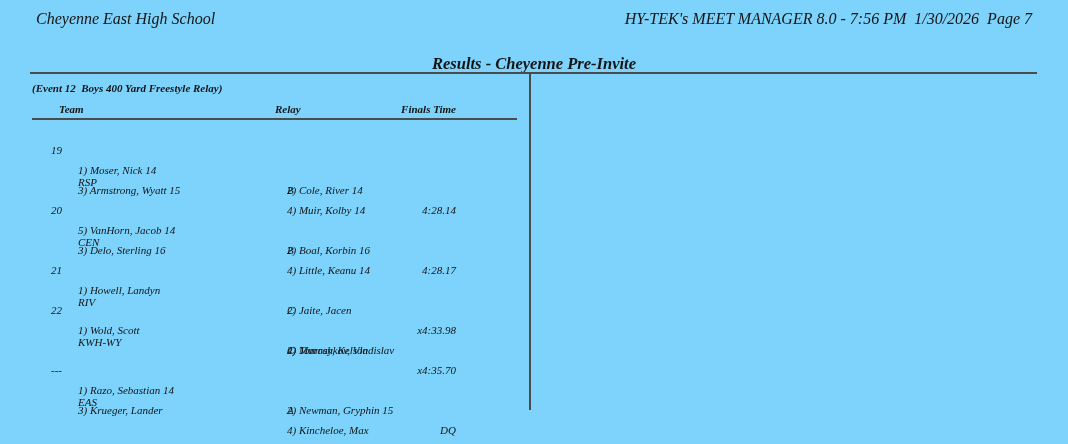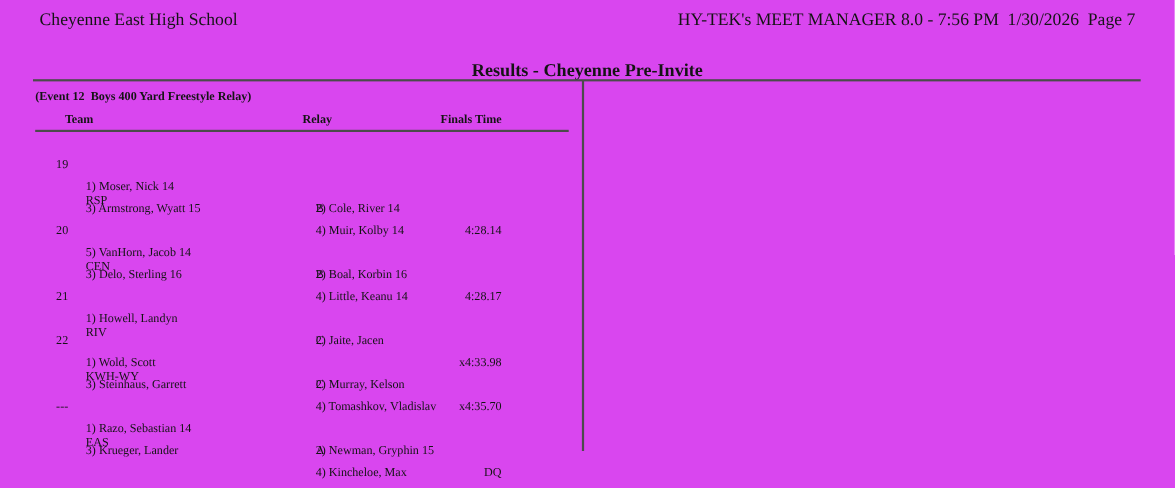--- a/index.html
+++ b/index.html
@@ -1,24 +1,25 @@
 <!DOCTYPE html>
 <html><head>
 <meta charset="utf-8">
 <style>
   * { margin: 0; padding: 0; box-sizing: border-box; }
   html, body { background: #ffffff; }
   .page {
     position: relative;
     width: 1068px;
     height: 444px;
-    background: #d946ef;
+    background: #7dd3fc;
     color: #141414;
     font-family: "Liberation Serif", "DejaVu Serif", serif;
     overflow: hidden;
+    font-style: italic;
   }
   .school {
     position: absolute; left: 36px; top: 10px;
     font-size: 16px; white-space: pre;
   }
   .generator {
     position: absolute; right: 36px; top: 10px;
     font-size: 16px; white-space: pre;
   }
   .meet-title {
@@ -135,21 +136,20 @@
         <span class="c-rank">22</span>
         <span class="c-team">KWH-WY</span>
         <span class="c-relay">C</span>
         <span class="c-time">x4:35.70</span>
       </div>
       <div class="line">
         <span class="c-sw1">1) Wold, Scott</span>
         <span class="c-sw2">2) Murray, Kelson</span>
       </div>
       <div class="line">
-        <span class="c-sw1">3) Steinhaus, Garrett</span>
         <span class="c-sw2">4) Tomashkov, Vladislav</span>
       </div>
     </div>
 
     <div class="result-block">
       <div class="line">
         <span class="c-rank">---</span>
         <span class="c-team">EAS</span>
         <span class="c-relay">A</span>
         <span class="c-time">DQ</span>

